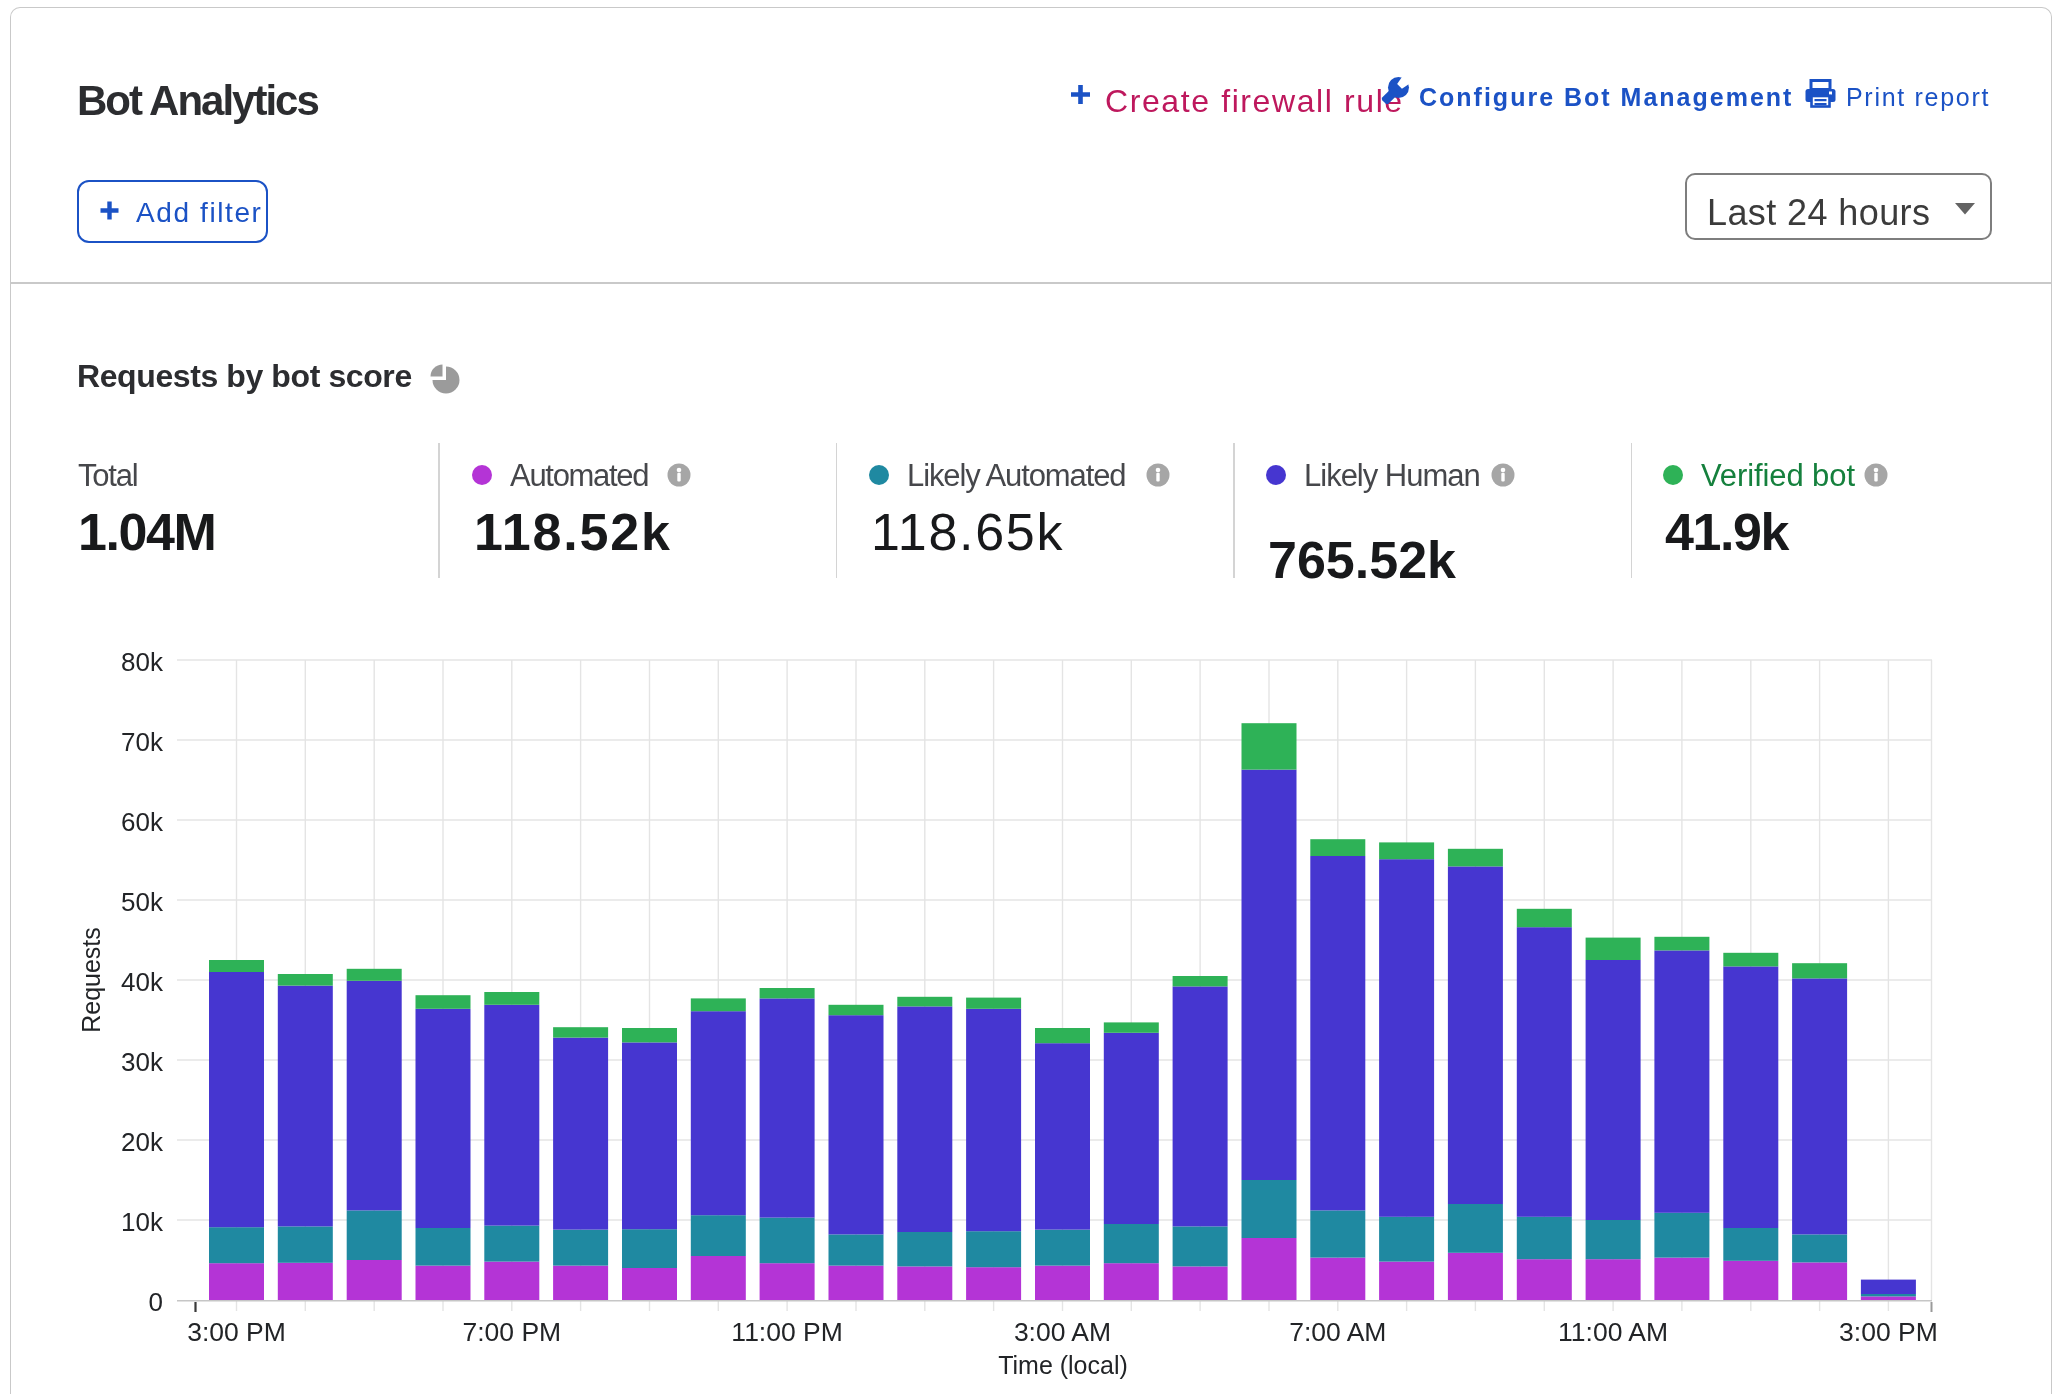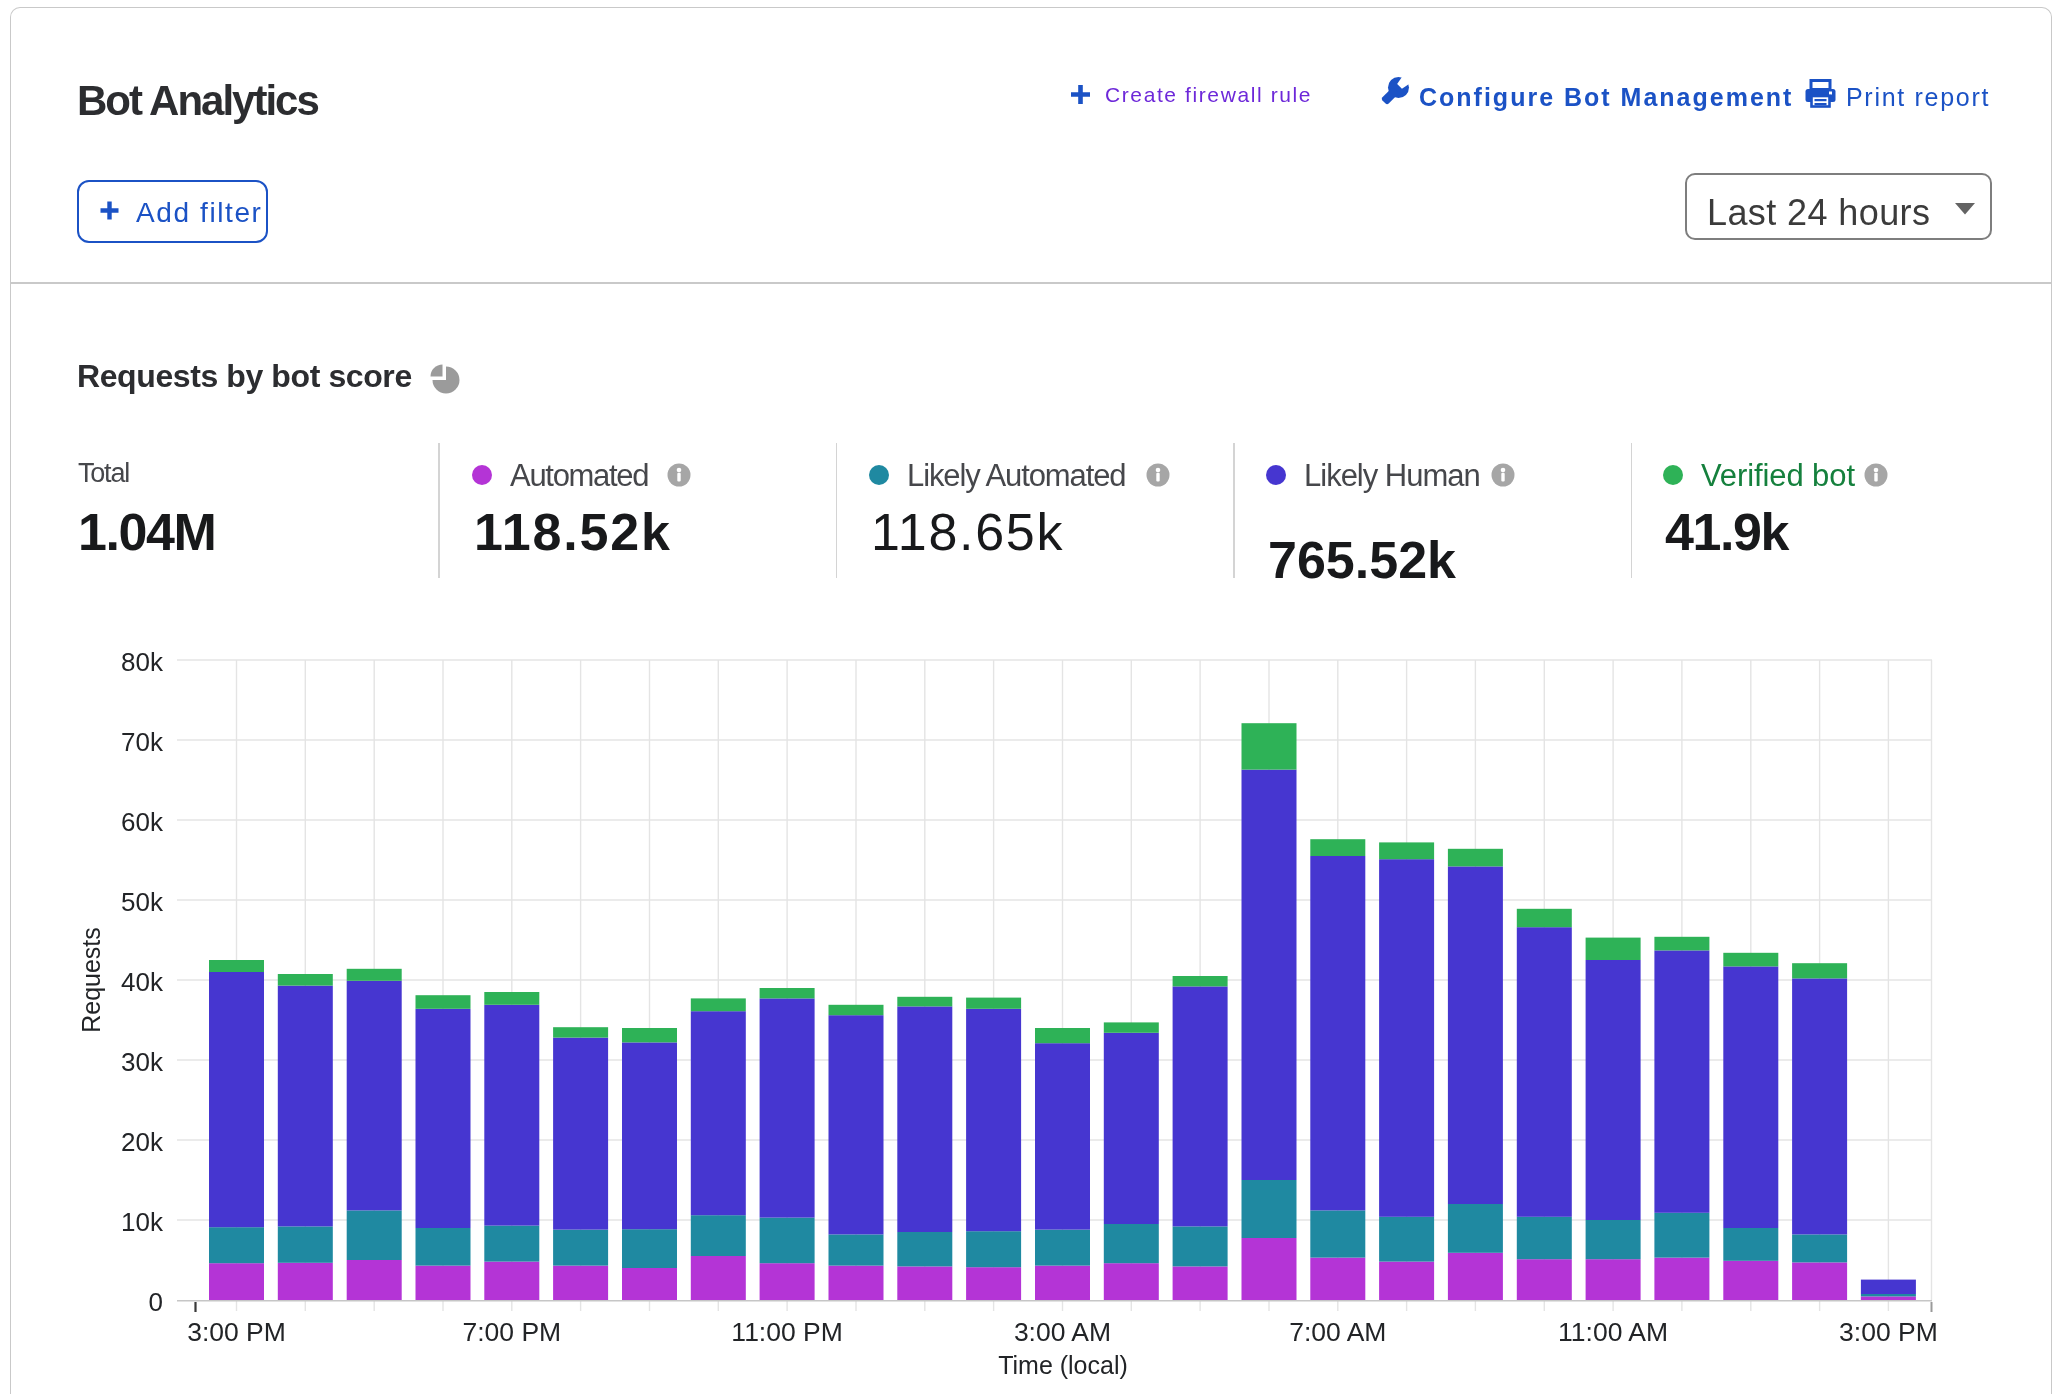--- a/index.html
+++ b/index.html
@@ -2,21 +2,21 @@
 <html><head><meta charset="utf-8"><style>
 html,body{margin:0;padding:0;width:2070px;height:1394px;background:#fff;font-family:"Liberation Sans",sans-serif;overflow:hidden;}
 .abs{position:absolute;white-space:nowrap;}
 </style></head><body>
 <div class="abs" style="left:10px;top:7px;width:2040px;height:1387px;border:1.5px solid #c9c9c9;border-bottom:none;border-radius:10px 10px 0 0;"></div>
 <div class="abs" style="left:11px;top:282px;width:2040px;height:1.5px;background:#c9c9c9;"></div>
 <div class="abs" style="left:77px;top:77px;font-size:42px;font-weight:700;color:#2c2d30;letter-spacing:-2px;">Bot Analytics</div>
 <svg class="abs" style="left:1069px;top:83px" width="23" height="23">
     <path d="M11.5 2v19M2 11.5h19" stroke="#1b52c5" stroke-width="4.6"></path>
   </svg>
-<div class="abs" style="left:1105px;top:83px;font-size:21px;color:#6d28d9;letter-spacing:1.6px;">Create firewall rule</div>
+<div class="abs" style="left:1105px;top:83px;font-size:32px;color:#be185d;letter-spacing:1.6px;">Create firewall rule</div>
 <svg class="abs" style="left:1378px;top:72px" width="34" height="34">
     <g transform="translate(20.5,15.5) rotate(45)">
       <circle r="10.5" fill="#1b52c5"></circle>
       <polygon points="-5.5,-12.5 5.5,-12.5 3.4,-1.5 -3.4,-1.5" fill="#fff"></polygon>
       <rect x="-4.4" y="4" width="8.8" height="16.5" rx="2.2" fill="#1b52c5"></rect>
     </g>
   </svg>
 <div class="abs" style="left:1419px;top:83px;font-size:25px;color:#1b52c5;letter-spacing:2px;font-weight:bold;">Configure Bot Management</div>
 <svg class="abs" style="left:1805px;top:79px" width="31" height="29">
     <rect x="6" y="1.5" width="19" height="9" fill="#fff" stroke="#1b52c5" stroke-width="3"></rect>
@@ -35,21 +35,21 @@
 <div class="abs" style="left:1685px;top:173px;width:303px;height:63px;border:2px solid #7e7e7e;border-radius:10px;"></div>
 <div class="abs" style="left:1707px;top:192px;font-size:36px;color:#3b3b3b;letter-spacing:0.4px;">Last 24 hours</div>
 <svg class="abs" style="left:1954px;top:202px" width="22" height="14">
     <path d="M1 1h20L11 12.5z" fill="#636363"></path>
   </svg>
 <div class="abs" style="left:77px;top:358px;font-size:32px;font-weight:700;color:#2c2d30;letter-spacing:-0.4px;">Requests by bot score</div>
 <svg class="abs" style="left:429px;top:362px" width="33" height="33">
     <path d="M17 18 L17 4.5 A13.5 13.5 0 1 1 3.5 18 Z" fill="#9b9b9b"></path>
     <path d="M13.5 14.5 L1.5 14.5 A12 12 0 0 1 13.5 2.5 Z" fill="#9b9b9b"></path>
   </svg>
-<div class="abs" style="left:78px;top:458px;font-size:27px;color:#46474b;letter-spacing:-1.2px;">Total</div>
+<div class="abs" style="left:78px;top:458px;font-size:31px;color:#46474b;letter-spacing:-1.2px;">Total</div>
 <div class="abs" style="left:78px;top:502px;font-size:52px;font-weight:700;color:#18191b;letter-spacing:-1.4px;">1.04M</div>
 <div class="abs" style="left:438.0px;top:443px;width:1.5px;height:135px;background:#d4d4d4;"></div>
 <div class="abs" style="left:835.5px;top:443px;width:1.5px;height:135px;background:#d4d4d4;"></div>
 <div class="abs" style="left:1233.0px;top:443px;width:1.5px;height:135px;background:#d4d4d4;"></div>
 <div class="abs" style="left:1630.5px;top:443px;width:1.5px;height:135px;background:#d4d4d4;"></div>
 <div class="abs" style="left:472.0px;top:464.5px;width:20px;height:20px;border-radius:50%;background:#b434d6"></div>
 <div class="abs" style="left:510px;top:458px;font-size:31px;color:#46474b;letter-spacing:-1.3px;">Automated</div>
 <svg class="abs" style="left:667px;top:463px" width="24" height="24">
     <circle cx="12" cy="12" r="11.5" fill="#a6a6a6"></circle>
     <circle cx="12" cy="7" r="2.3" fill="#fff"></circle>

